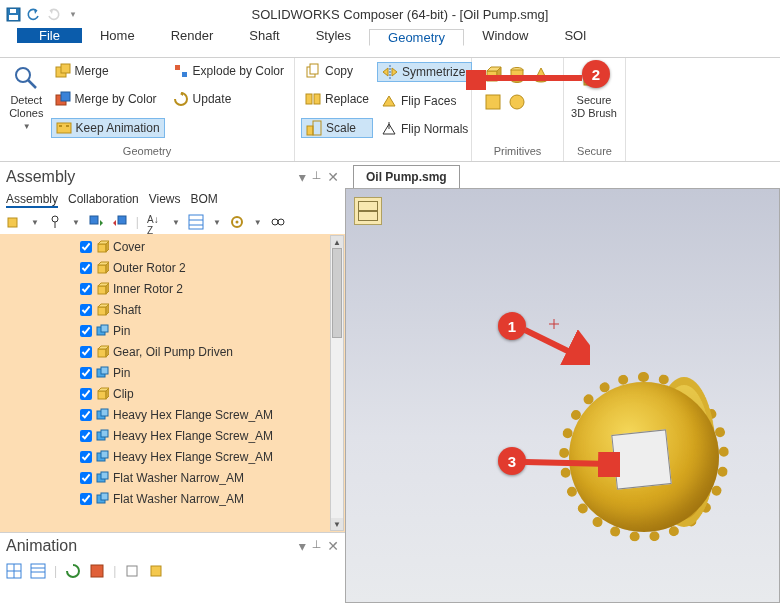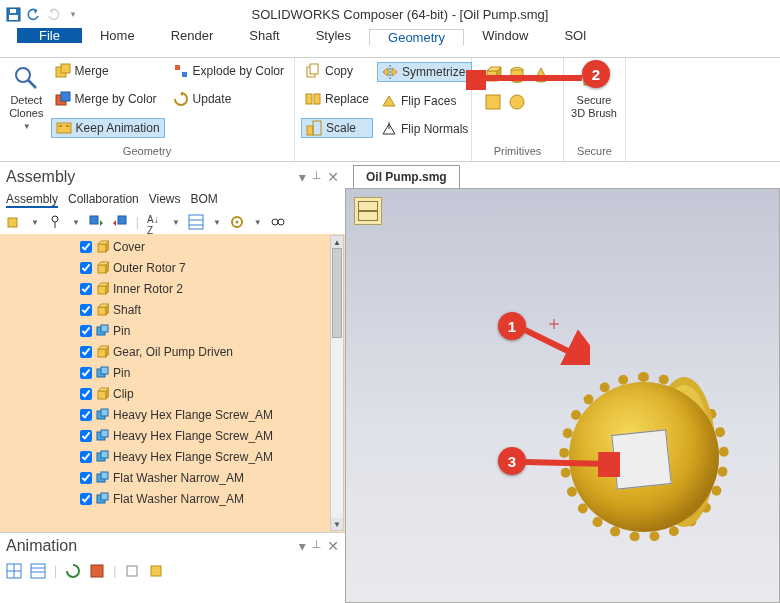--- a/index.html
+++ b/index.html
@@ -356,21 +356,21 @@
         </li>
         <li>
           <input type="checkbox" checked="" style="">
           <span class="compico">
             <svg width="13" height="13">
               <rect x="2" y="4" width="8" height="8" fill="#f4c84e" stroke="#b98f1d"></rect>
               <polygon points="2,4 5,1 13,1 10,4" fill="#f8da7a" stroke="#b98f1d"></polygon>
               <polygon points="10,4 13,1 13,9 10,12" fill="#d2a838" stroke="#b98f1d"></polygon>
             </svg>
           </span>
-          <span>Outer Rotor 7</span>
+          <span>Outer Rotor 2</span>
         </li>
         <li>
           <input type="checkbox" checked="" style="">
           <span class="compico">
             <svg width="13" height="13">
               <rect x="2" y="4" width="8" height="8" fill="#f4c84e" stroke="#b98f1d"></rect>
               <polygon points="2,4 5,1 13,1 10,4" fill="#f8da7a" stroke="#b98f1d"></polygon>
               <polygon points="10,4 13,1 13,9 10,12" fill="#d2a838" stroke="#b98f1d"></polygon>
             </svg>
           </span>

